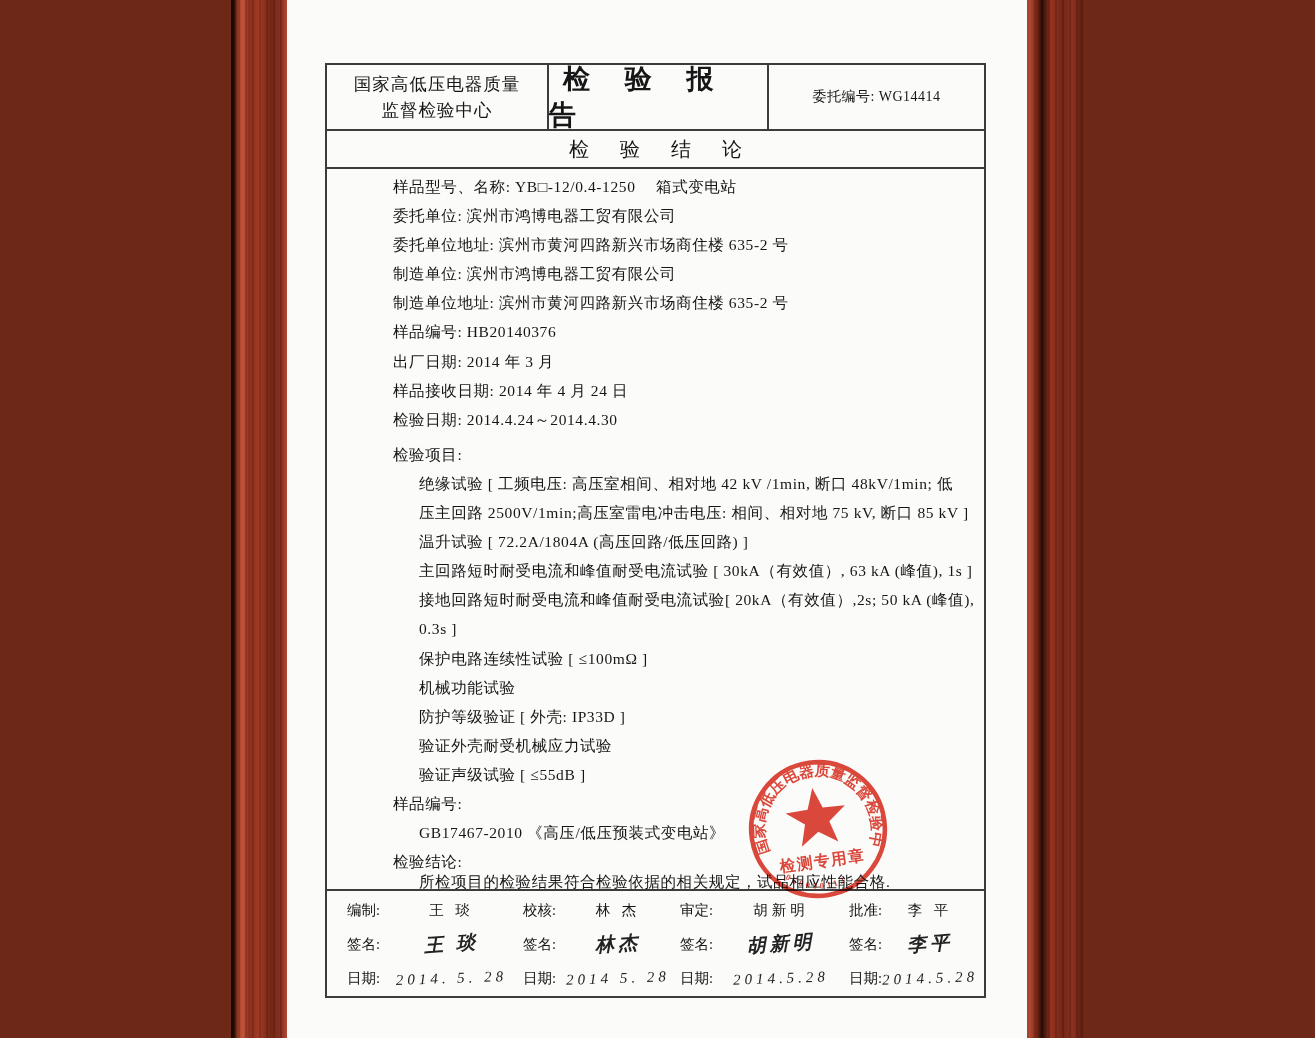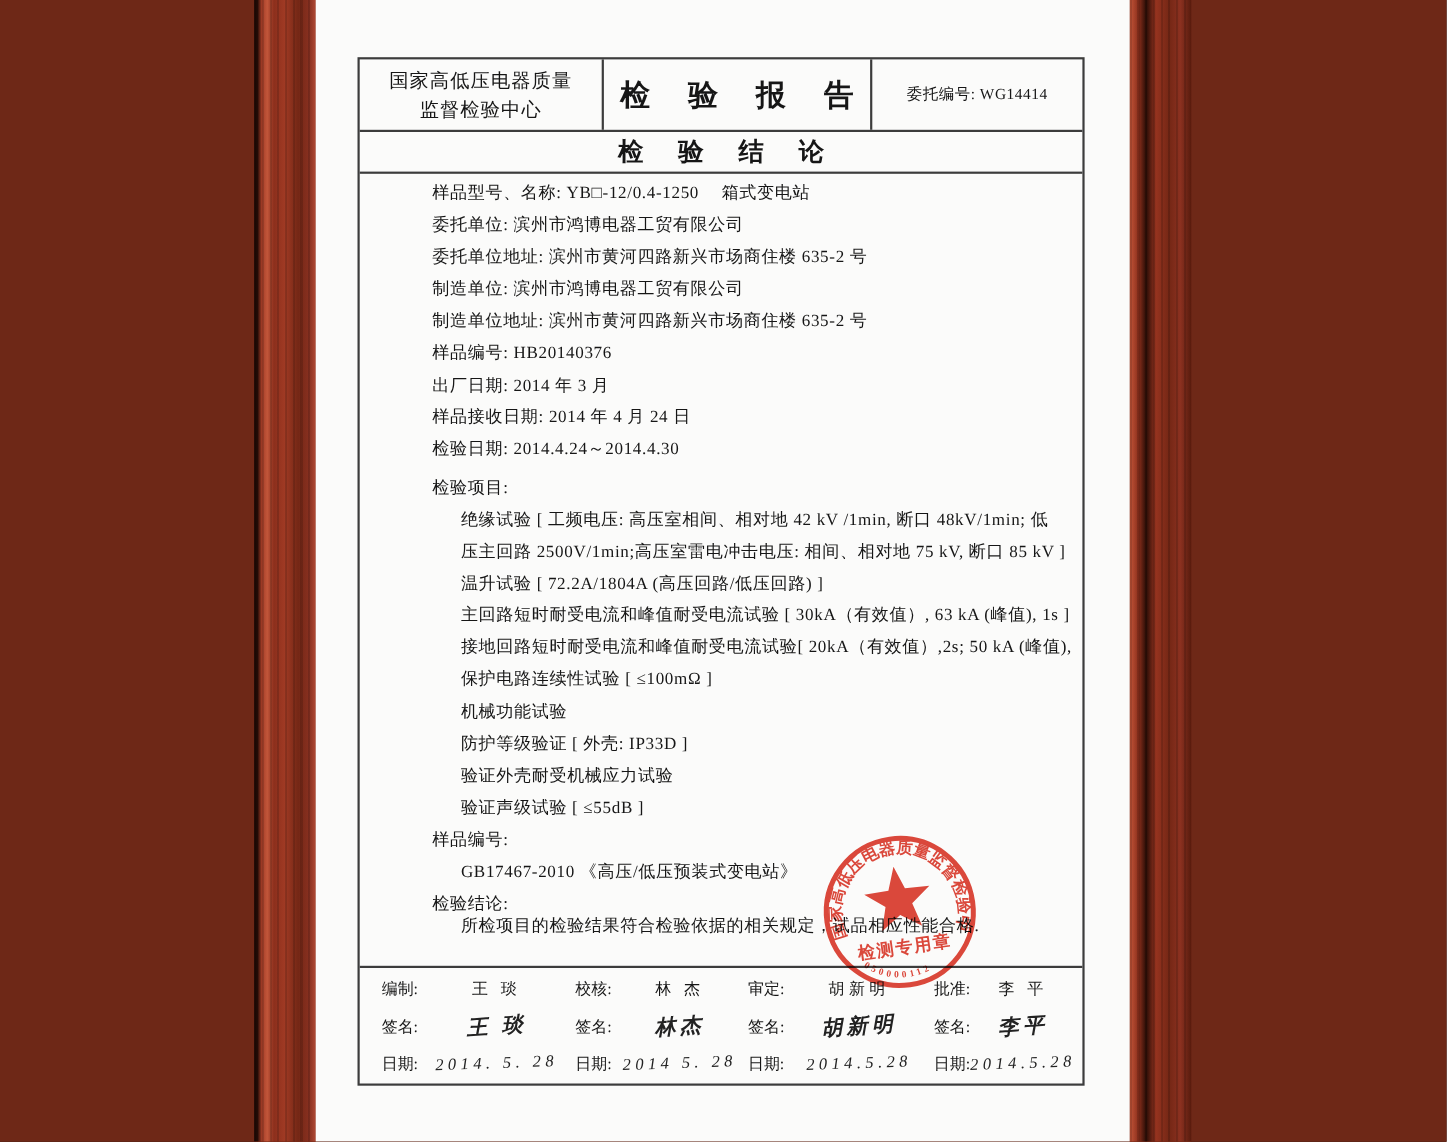--- a/index.html
+++ b/index.html
@@ -12,29 +12,29 @@
         background-color:#8c2f1c;
         background-image:repeating-linear-gradient(90deg,rgba(0,0,0,.14) 0 2px,transparent 2px 7px),
         linear-gradient(90deg,#200a05 0,#200a05 3px,#a43d27 7px,#c2563a 12px,#8c2f1c 18px,#a03a24 28px,#742715 40px,#883020 50px,#b04a35 56px);}
   .wood.right{left:1027px;
         background-color:#8c2f1c;
         background-image:repeating-linear-gradient(90deg,rgba(0,0,0,.14) 0 2px,transparent 2px 7px),
         linear-gradient(90deg,#c4563a 0,#8c2f1c 8px,#2a0d06 15px,#96331f 24px,#742715 36px,#8c3120 46px,#571b0d 56px);}
   
   .paper{position:absolute;left:287px;top:0;width:740px;height:1038px;background:#fbfbfa;}
   
-  .doc{position:absolute;left:38px;top:52px;width:661px;height:935px;
+  .doc{position:absolute;left:38px;top:63px;width:661px;height:935px;
        border:2px solid #3c3c3c;box-sizing:border-box;display:flex;flex-direction:column;color:#161616;}
   .hdr-row{display:flex;height:64px;border-bottom:2px solid #3c3c3c;}
   .hdr-cell{box-sizing:border-box;display:flex;flex-direction:column;justify-content:center;align-items:center;}
   .org{width:222px;border-right:2px solid #3c3c3c;font-size:17.5px;line-height:1.5;letter-spacing:1px;}
-  .title{width:244px;border-right:2px solid #3c3c3c;font-size:27px;font-weight:bold;letter-spacing:14px;text-indent:14px;}
+  .title{width:220px;border-right:2px solid #3c3c3c;font-size:27px;font-weight:bold;letter-spacing:14px;text-indent:14px;}
   .comm{flex:1;font-size:14px;letter-spacing:.5px;}
   .concl-row{height:36px;line-height:36px;border-bottom:2px solid #3c3c3c;text-align:center;
-             font-size:23px;font-weight:700;letter-spacing:13px;text-indent:13px;}
+             font-size:20px;font-weight:400;letter-spacing:13px;text-indent:13px;}
   .body-cell{flex:1;padding:3px 6px 0 10px;overflow:hidden;}
   .ln{height:29.1px;line-height:29.1px;font-size:15.5px;letter-spacing:.6px;white-space:nowrap;padding-left:8px;margin-left:48px;}
   .ind{padding-left:34px;}
   .gap{margin-top:6px;}
   .tight{margin-top:-9px;}
   
   .sig-block{height:103px;border-top:2px solid #3c3c3c;display:flex;flex-direction:column;padding:2px 6px 0 8px;}
   .sig-row{flex:1;display:flex;align-items:center;font-size:14.5px;margin-left:12px;}
   .sig-cell{display:flex;align-items:center;box-sizing:border-box;}
   .c1{width:176px;} .c2{width:157px;} .c3{width:169px;} .c4{flex:1;}
@@ -76,20 +76,21 @@
         <div class="ln">样品编号: HB20140376</div>
         <div class="ln">出厂日期: 2014 年 3 月</div>
         <div class="ln">样品接收日期: 2014 年 4 月 24 日</div>
         <div class="ln">检验日期: 2014.4.24～2014.4.30</div>
         <div class="ln gap">检验项目:</div>
         <div class="ln ind">绝缘试验 [ 工频电压: 高压室相间、相对地 42 kV /1min, 断口 48kV/1min; 低</div>
         <div class="ln ind">压主回路 2500V/1min;高压室雷电冲击电压: 相间、相对地 75 kV, 断口 85 kV ]</div>
         <div class="ln ind">温升试验 [ 72.2A/1804A (高压回路/低压回路) ]</div>
         <div class="ln ind">主回路短时耐受电流和峰值耐受电流试验 [ 30kA（有效值）, 63 kA (峰值), 1s ]</div>
         <div class="ln ind">接地回路短时耐受电流和峰值耐受电流试验[ 20kA（有效值）,2s; 50 kA (峰值),</div>
+        <div class="ln ind">0.3s ]</div>
         <div class="ln ind">保护电路连续性试验 [ ≤100mΩ ]</div>
         <div class="ln ind">机械功能试验</div>
         <div class="ln ind">防护等级验证 [ 外壳: IP33D ]</div>
         <div class="ln ind">验证外壳耐受机械应力试验</div>
         <div class="ln ind">验证声级试验 [ ≤55dB ]</div>
         <div class="ln">样品编号:</div>
         <div class="ln ind">GB17467-2010  《高压/低压预装式变电站》</div>
         <div class="ln">检验结论:</div>
         <div class="ln ind tight">所检项目的检验结果符合检验依据的相关规定，试品相应性能合格.</div>
       </div>

